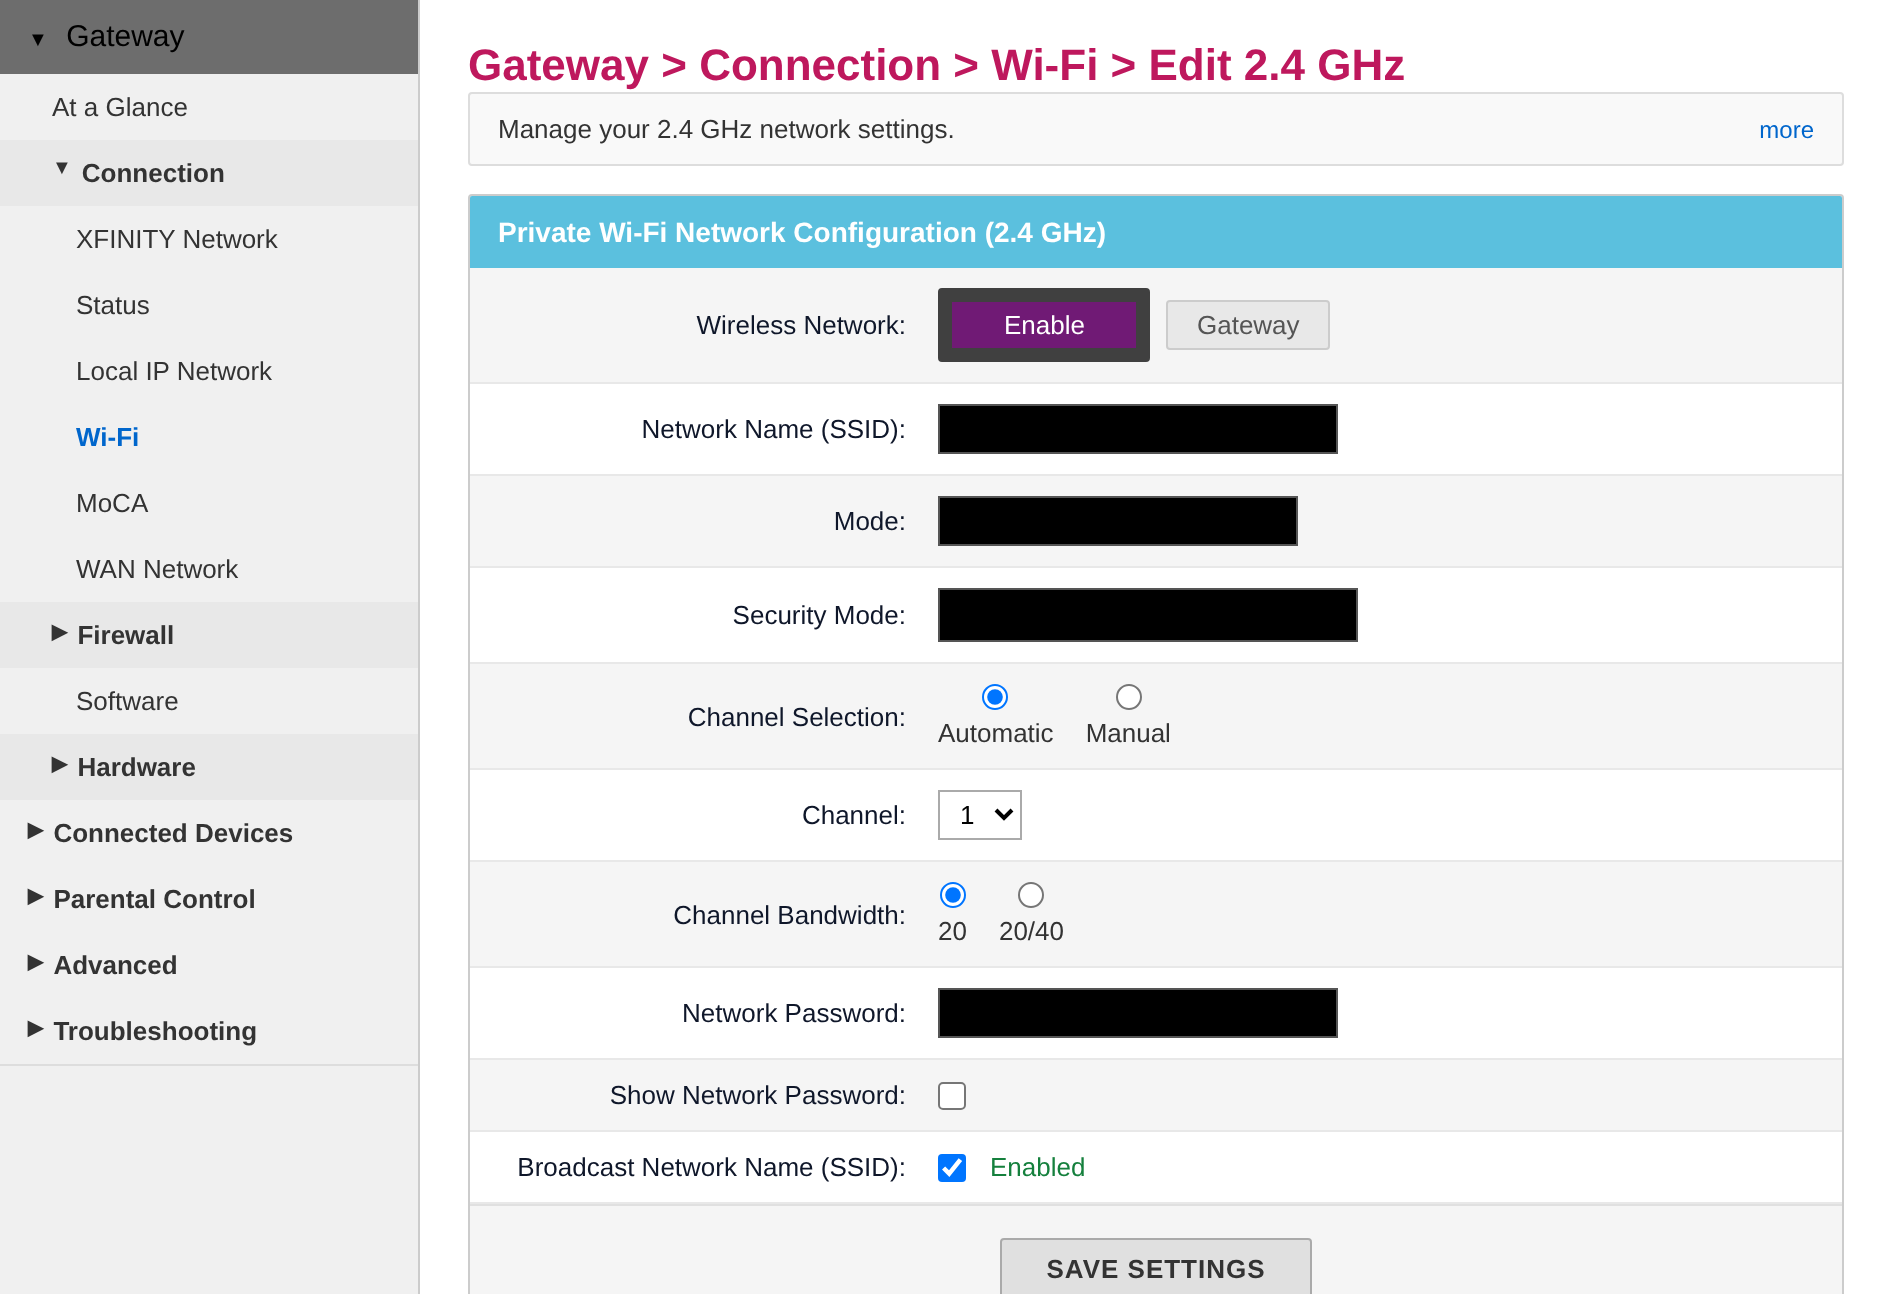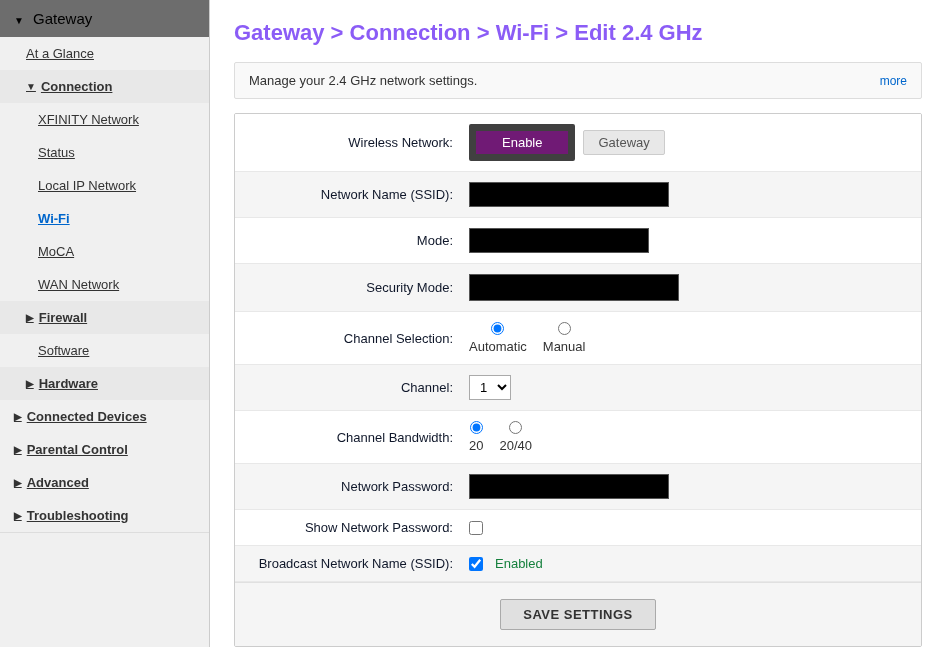--- a/index.html
+++ b/index.html
@@ -27,22 +27,21 @@
     .sidebar-section {
       border-bottom: 1px solid #ddd;
     }
 
     .sidebar-item {
       padding: 9px 14px;
       cursor: pointer;
       font-size: 13px;
       color: #333;
       display: flex;
-      align-items: center;
-      text-decoration: underline;
+      align-items: flex-start;
     }
 
     .sidebar-item.active {
       color: #0066cc;
       font-weight: bold;
     }
 
     .sidebar-item.group-header {
       font-weight: bold;
       color: #333;
@@ -66,22 +65,21 @@
     #main {
       flex: 1;
       padding: 20px 24px;
       overflow-y: auto;
       background: #fff;
     }
 
     #page-title {
       font-size: 22px;
       font-weight: bold;
-      color: #8b5cf6;
-      margin-bottom: 16px;
+      color: #be185d;
     }
 
     .description-bar {
       background: #f9f9f9;
       border: 1px solid #ddd;
       padding: 10px 14px;
       margin-bottom: 14px;
       display: flex;
       justify-content: space-between;
       align-items: center;
@@ -315,20 +313,21 @@
 
 <div id="main">
   <h1 id="page-title">Gateway &gt; Connection &gt; Wi-Fi &gt; Edit 2.4 GHz</h1>
 
   <div class="description-bar">
     <span>Manage your 2.4 GHz network settings.</span>
     <a href="#">more</a>
   </div>
 
   <div class="config-panel">
+    <div class="config-panel-header">Private Wi-Fi Network Configuration (2.4 GHz)</div>
 
     <div class="config-row">
       <div class="config-label">Wireless Network:</div>
       <div class="config-value">
         <button class="btn-enable">Enable</button>
         <button class="btn-disable">Gateway</button>
       </div>
     </div>
 
     <div class="config-row">

